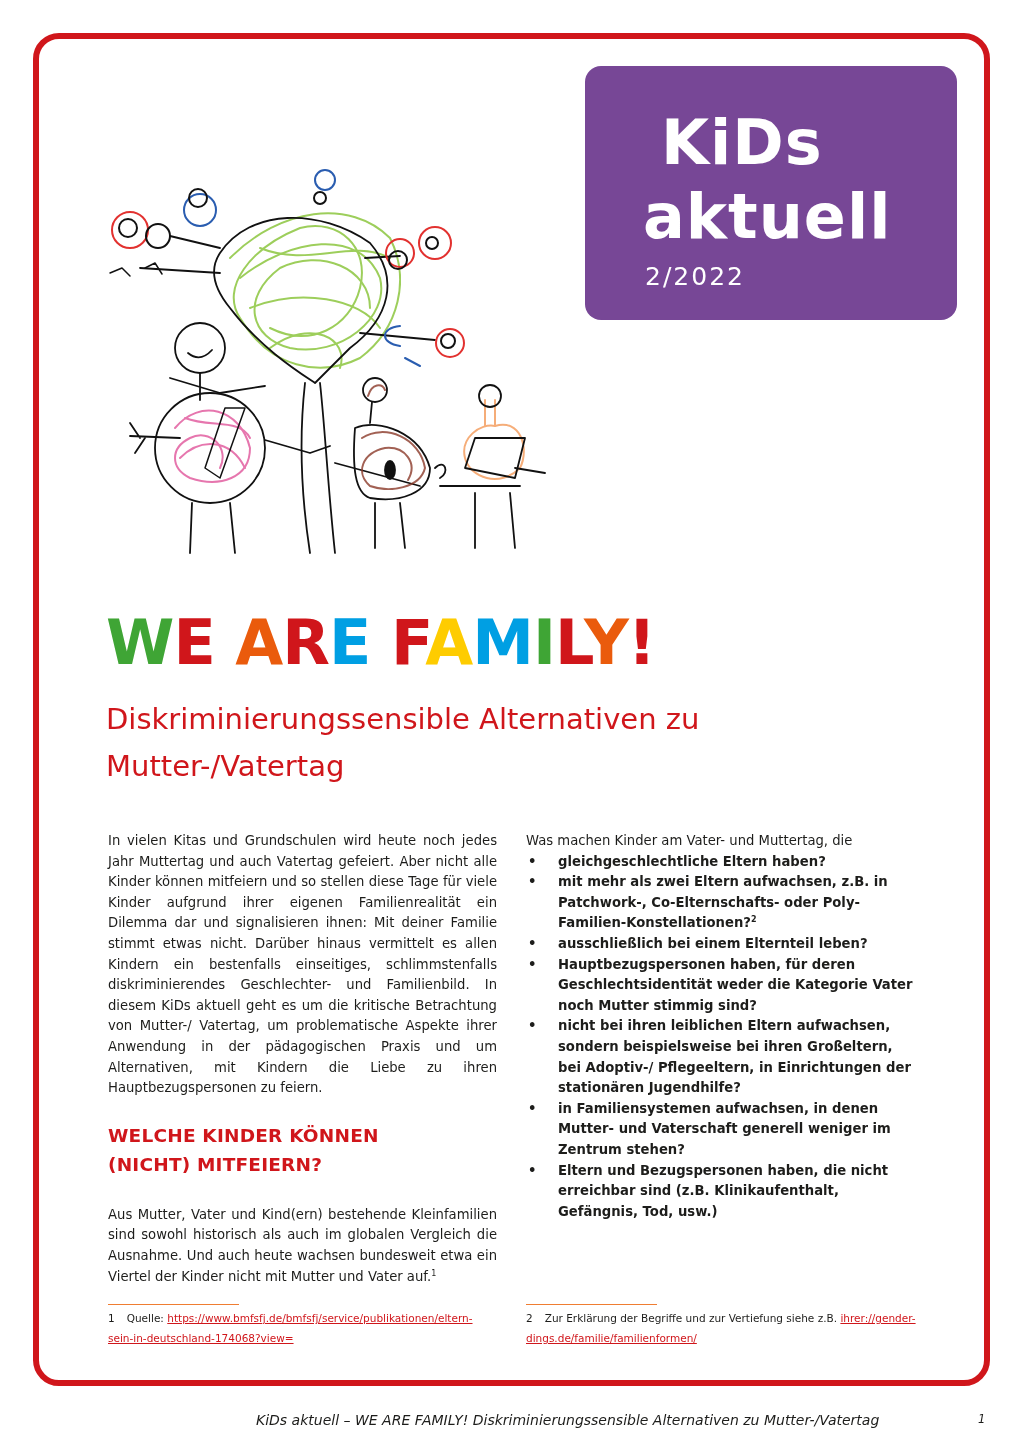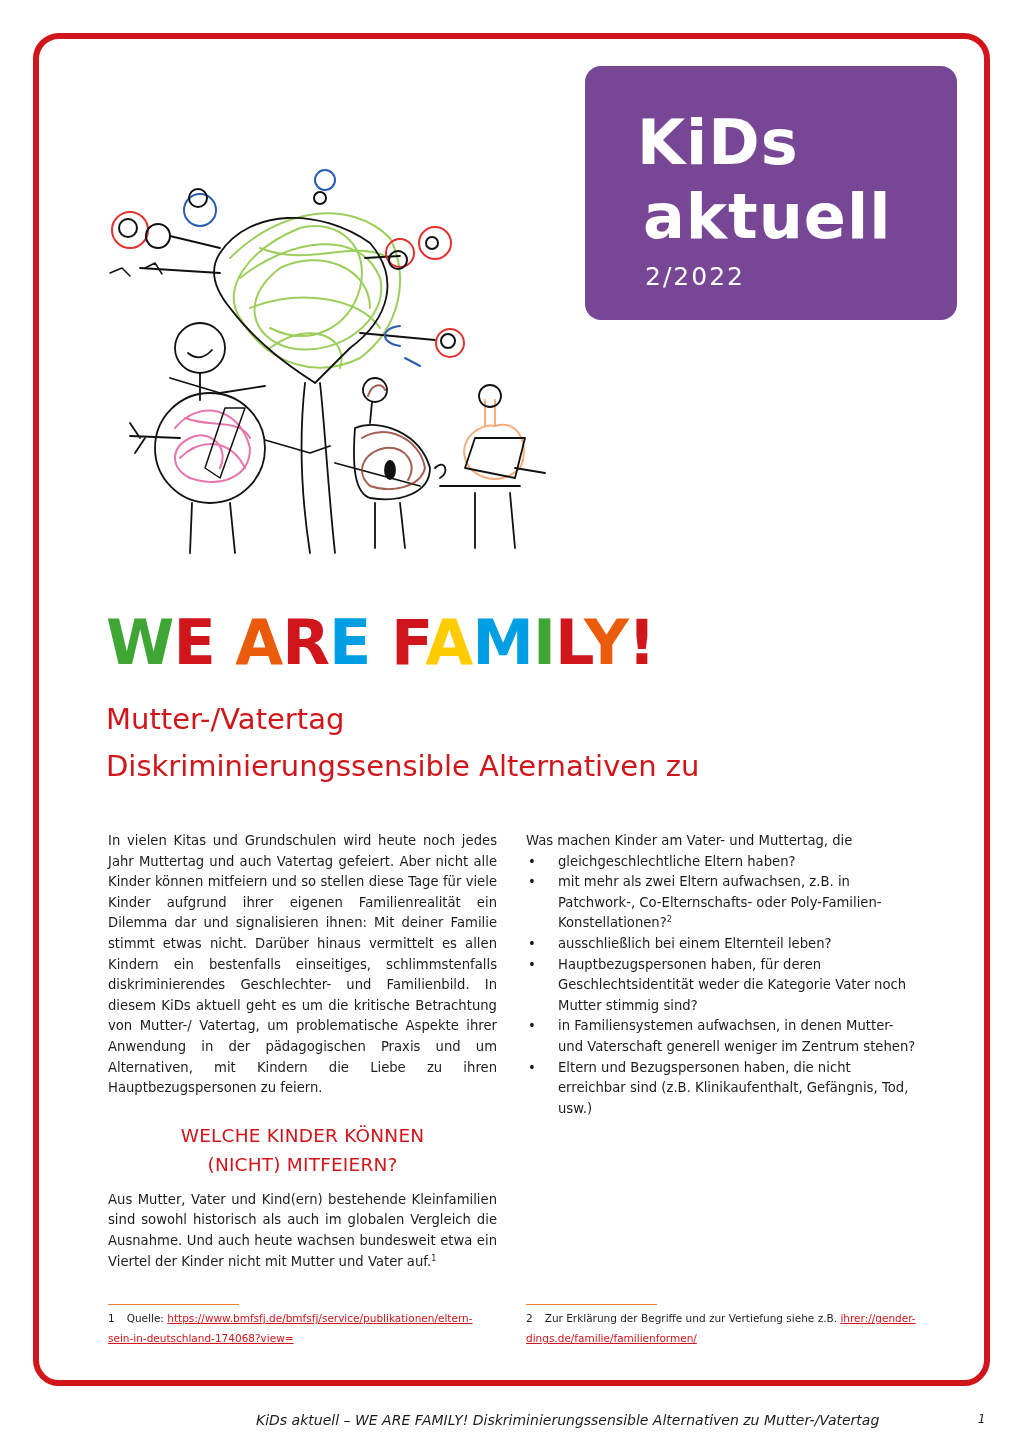--- a/index.html
+++ b/index.html
@@ -2,40 +2,40 @@
 <html><head>
 <meta charset="utf-8">
 <style>
   html, body { margin:0; padding:0; background:#ffffff; }
   body { width:1024px; height:1448px; position:relative; overflow:hidden;
          font-family:"DejaVu Sans", "Liberation Sans", sans-serif; color:#1d1d1b; }
   .frame { position:absolute; left:33px; top:33px; width:945px; height:1341px;
            border:6px solid #d0161b; border-radius:26px; }
   .badge { position:absolute; left:585px; top:66px; width:372px; height:254px;
            background:#774796; border-radius:16px; color:#fff; }
-  .badge .t1 { position:absolute; left:52px; top:42px; font-family:"DejaVu Sans", sans-serif;
+  .badge .t1 { position:absolute; left:76px; top:42px; font-family:"DejaVu Sans", sans-serif;
                font-weight:bold; font-size:62px; line-height:70px; letter-spacing:1px; }
   .badge .t2 { position:absolute; left:58px; top:116px; font-family:"DejaVu Sans", sans-serif;
                font-weight:bold; font-size:62px; line-height:70px; letter-spacing:1px; }
   .badge .t3 { position:absolute; left:60px; top:196px; font-size:25px; letter-spacing:2px; }
 
   .drawing { position:absolute; left:100px; top:168px; width:490px; height:392px; }
 
   .headline { position:absolute; left:106px; top:608px; font-family:"DejaVu Sans", sans-serif;
               font-weight:bold; font-size:62px; line-height:70px; letter-spacing:-1px; white-space:nowrap; }
   .subtitle { position:absolute; left:106px; top:696px; width:760px; color:#d0161b;
               font-family:"DejaVu Sans", sans-serif; font-size:29px; line-height:47px; }
 
   .col { position:absolute; font-size:13.2px; line-height:20.6px; }
   .col-left { left:108px; top:831px; width:389px; text-align:justify; }
   .col-right { left:526px; top:831px; width:392px; }
   p { margin:0; }
-  .h2 { color:#d0161b; font-weight:normal; font-size:18.5px; line-height:29px; text-align:center;
-        margin:22px 0 11px 0; letter-spacing:0.2px; }
-  ul.bullets { list-style:none; margin:0; padding:0; }
+  .h2 { color:#d0161b; font-weight:bold; font-size:18.5px; line-height:29px; 
+        margin:22px 0 26px 0; letter-spacing:0.2px; }
+  ul.bullets { list-style:none; margin:0; padding:0;font-weight:bold; }
   ul.bullets li { position:relative; padding-left:32px; }
   ul.bullets li::before { content:"•"; position:absolute; left:2px; top:0; }
   sup { font-size:8px; line-height:0; }
   .gap { height:20px; }
 
   .fn-rule { position:absolute; width:131px; height:0; border-top:1.5px solid #ef7d32; }
   .fn { position:absolute; font-size:10.5px; line-height:20px; }
   .fn a { color:#d0161b; text-decoration:underline; }
   .fn .num { margin-right:12px; }
 
@@ -124,40 +124,41 @@
       <path d="M375 270 L425 270 L415 310 L365 300 Z"></path>
       <path d="M415 300 L445 305 M340 318 L420 318"></path>
       <path d="M375 325 L375 380 M410 325 L415 380"></path>
     </g>
   </svg>
 </div>
 
 <div class="headline" id="headline"><span style="color: rgb(63, 165, 53);">W</span><span style="color: rgb(208, 22, 27);">E</span><span style="color: rgb(0, 0, 0);">&nbsp;</span><span style="color: rgb(234, 91, 12);">A</span><span style="color: rgb(208, 22, 27);">R</span><span style="color: rgb(0, 159, 227);">E</span><span style="color: rgb(0, 0, 0);">&nbsp;</span><span style="color: rgb(208, 22, 27);">F</span><span style="color: rgb(254, 204, 0);">A</span><span style="color: rgb(0, 159, 227);">M</span><span style="color: rgb(63, 165, 53);">I</span><span style="color: rgb(208, 22, 27);">L</span><span style="color: rgb(234, 91, 12);">Y</span><span style="color: rgb(208, 22, 27);">!</span></div>
 
 <div class="subtitle">
+  <div>Diskriminierungssensible Alternativen zu</div>
   <div>Mutter-/Vatertag</div>
-  <div>Diskriminierungssensible Alternativen zu</div>
 </div>
 
 <div class="col col-left">
   <p>In vielen Kitas und Grundschulen wird heute noch jedes Jahr Muttertag und auch Vatertag gefeiert. Aber nicht alle Kinder können mitfeiern und so stellen diese Tage für viele Kinder aufgrund ihrer eigenen Familienrealität ein Dilemma dar und signalisieren ihnen: Mit deiner Familie stimmt etwas nicht. Darüber hinaus vermittelt es allen Kindern ein bestenfalls einseitiges, schlimmstenfalls diskriminierendes Geschlechter- und Familienbild. In diesem KiDs aktuell geht es um die kritische Betrachtung von Mutter-/ Vatertag, um problematische Aspekte ihrer Anwendung in der pädagogischen Praxis und um Alternativen, mit Kindern die Liebe zu ihren Hauptbezugspersonen zu feiern.</p>
   <div class="h2">
     <div>WELCHE KINDER KÖNNEN</div>
     <div>(NICHT) MITFEIERN?</div>
   </div>
   <p><span>Aus Mutter, Vater und Kind(ern) bestehende Kleinfamilien sind sowohl historisch als auch im globalen Vergleich die Ausnahme. Und auch heute wachsen bundesweit etwa ein Viertel der Kinder nicht mit Mutter und Vater auf.</span><sup>1</sup></p>
 </div>
 
 <div class="col col-right">
   <p>Was machen Kinder am Vater- und Muttertag, die</p>
   <ul class="bullets">
     <li>gleichgeschlechtliche Eltern haben?</li>
     <li><span>mit mehr als zwei Eltern aufwachsen, z.B. in Patchwork-, Co-Elternschafts- oder Poly-Familien-Konstellationen?</span><sup>2</sup></li>
     <li>ausschließlich bei einem Elternteil leben?</li>
     <li>Hauptbezugspersonen haben, für deren Geschlechtsidentität weder die Kategorie Vater noch Mutter stimmig sind?</li>
+    <li>nicht bei ihren leiblichen Eltern aufwachsen, sondern beispielsweise bei ihren Großeltern, bei Adoptiv-/ Pflegeeltern, in Einrichtungen der stationären Jugendhilfe?</li>
     <li>in Familiensystemen aufwachsen, in denen Mutter- und Vaterschaft generell weniger im Zentrum stehen?</li>
     <li>Eltern und Bezugspersonen haben, die nicht erreichbar sind (z.B. Klinikaufenthalt, Gefängnis, Tod, usw.)</li>
   </ul>
   <div class="gap"></div>
 </div>
 
 <div class="fn-rule" style="left:108px; top:1304px;"></div>
 <div class="fn" style="left:108px; top:1308px; width:400px;">
   <div><span class="num">1</span><span>Quelle: </span><a>https://www.bmfsfj.de/bmfsfj/service/publikationen/eltern-</a></div>
   <div><a>sein-in-deutschland-174068?view=</a></div>

